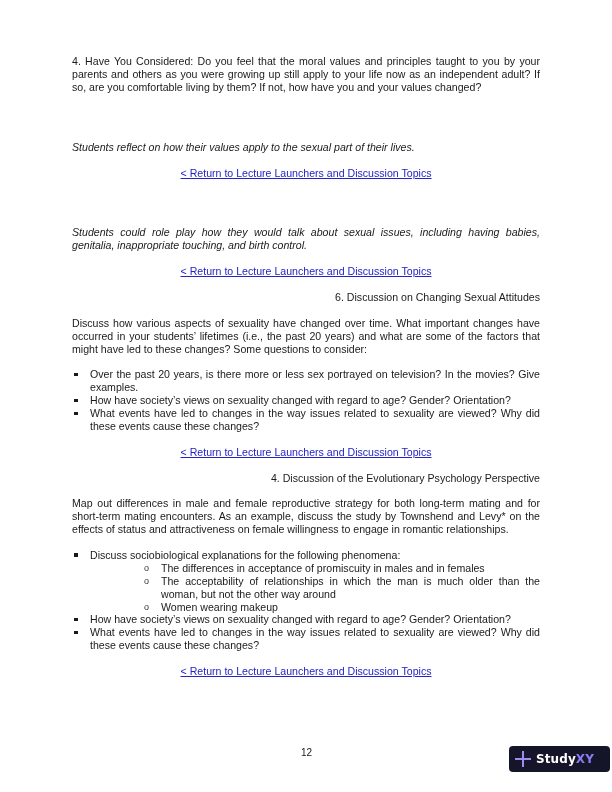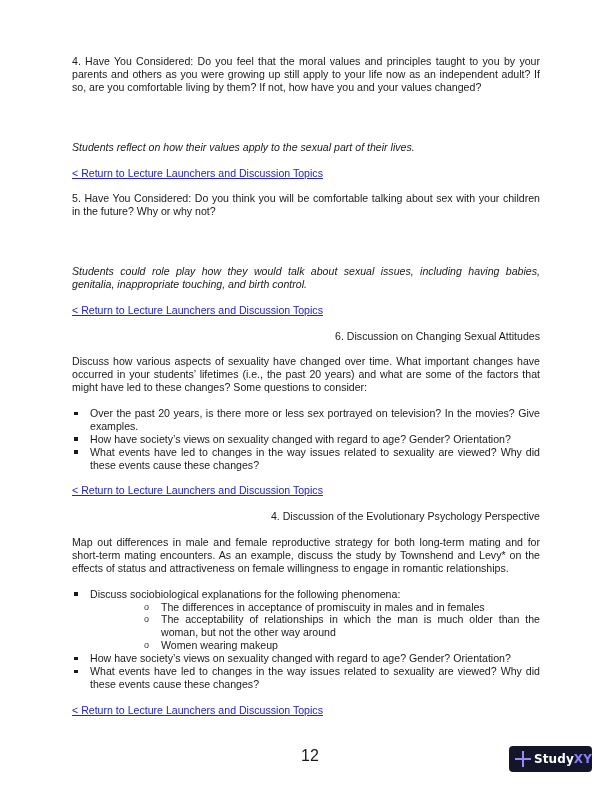--- a/index.html
+++ b/index.html
@@ -4,48 +4,47 @@
 <style>
   html, body { margin: 0; padding: 0; background: #ffffff; }
   body { width: 612px; height: 792px; position: relative; overflow: hidden;
          font-family: "Liberation Sans", sans-serif; color: #1a1a1a; }
   .page { position: absolute; left: 72px; top: 55px; width: 468px;
           font-size: 10.6px; line-height: 12.9px; }
   p { margin: 0 0 12.9px 0; text-align: justify; }
   p.left { text-align: right; }
   .it { font-style: italic; margin-top: 47px; }
   a.ret { color: #1a0dab; color: #2323c8; text-decoration: underline; cursor: pointer; display: inline-block; }
-  .retp { margin: 0 0 12.9px 0; }
+  .retp { margin: 0 0 12.9px 0; text-align: center; }
   ul.b { list-style: none; margin: 0 0 12.9px 0; padding: 0; }
   ul.b > li { position: relative; padding-left: 18px; text-align: justify; }
   ul.b > li > .bul { position: absolute; left: 2px; top: 0; width: 4px; font-size: 8px; }
   ul.b > li > .bul::before { content: ""; position: absolute; left: 0; top: 4.5px; width: 3.5px; height: 3.5px; background: #1a1a1a; }
   ul.s { list-style: none; margin: 0; padding: 0 0 0 54px; }
   ul.s > li { position: relative; padding-left: 17px; text-align: justify; }
   ul.s > li > .sb { position: absolute; left: 0; top: 0; font-size: 9px; color: #333; }
-  .pagenum { position: absolute; left: 301px; top: 747px; font-size: 16px; }
-  .badge { position: absolute; left: 509px; top: 746px; width: 83px; height: 26px;
+  .pagenum { position: absolute; left: 301px; top: 747px; font-size: 10px; }
+  .badge { position: absolute; left: 509px; top: 746px; width: 101px; height: 26px;
            background: #15152a; border-radius: 4px; display: flex; align-items: center;
            padding-left: 6px; box-sizing: border-box; }
   .badge .plus { width: 16px; height: 16px; position: relative; margin-right: 5px; }
   .badge .plus::before { content: ""; position: absolute; left: 7px; top: 0; width: 1.6px; height: 16px; background: #9b8cf5; }
   .badge .plus::after { content: ""; position: absolute; left: 0; top: 7px; width: 16px; height: 1.6px; background: #9b8cf5; }
   .badge .brand { font-family: "DejaVu Sans", sans-serif; font-weight: bold; font-size: 12px; color: #ffffff; letter-spacing: 0.1px; }
   .badge .brand .xy { color: #8a7cf2; }
 </style>
 </head>
 <body>
 
 <div class="page">
 
   <p>4. Have You Considered: Do you feel that the moral values and principles taught to you by your parents and others as you were growing up still apply to your life now as an independent adult? If so, are you comfortable living by them? If not, how have you and your values changed?</p>
   <p class="it">Students reflect on how their values apply to the sexual part of their lives.</p>
   <div class="retp"><a class="ret">&lt; Return to Lecture Launchers and Discussion Topics</a></div>
 
-  <p>5. Have You Considered: Do you think you will be comfortable talking about sex with your children in the future? Why or why not?</p>
   <p class="it">Students could role play how they would talk about sexual issues, including having babies, genitalia, inappropriate touching, and birth control.</p>
   <div class="retp"><a class="ret">&lt; Return to Lecture Launchers and Discussion Topics</a></div>
 
   <p class="left">6. Discussion on Changing Sexual Attitudes</p>
   <p>Discuss how various aspects of sexuality have changed over time. What important changes have occurred in your students’ lifetimes (i.e., the past 20 years) and what are some of the factors that might have led to these changes? Some questions to consider:</p>
   <ul class="b">
     <li><span class="bul"></span><span>Over the past 20 years, is there more or less sex portrayed on television? In the movies? Give examples.</span></li>
     <li><span class="bul"></span><span>How have society’s views on sexuality changed with regard to age? Gender? Orientation?</span></li>
     <li><span class="bul"></span><span>What events have led to changes in the way issues related to sexuality are viewed? Why did these events cause these changes?</span></li>
   </ul>

